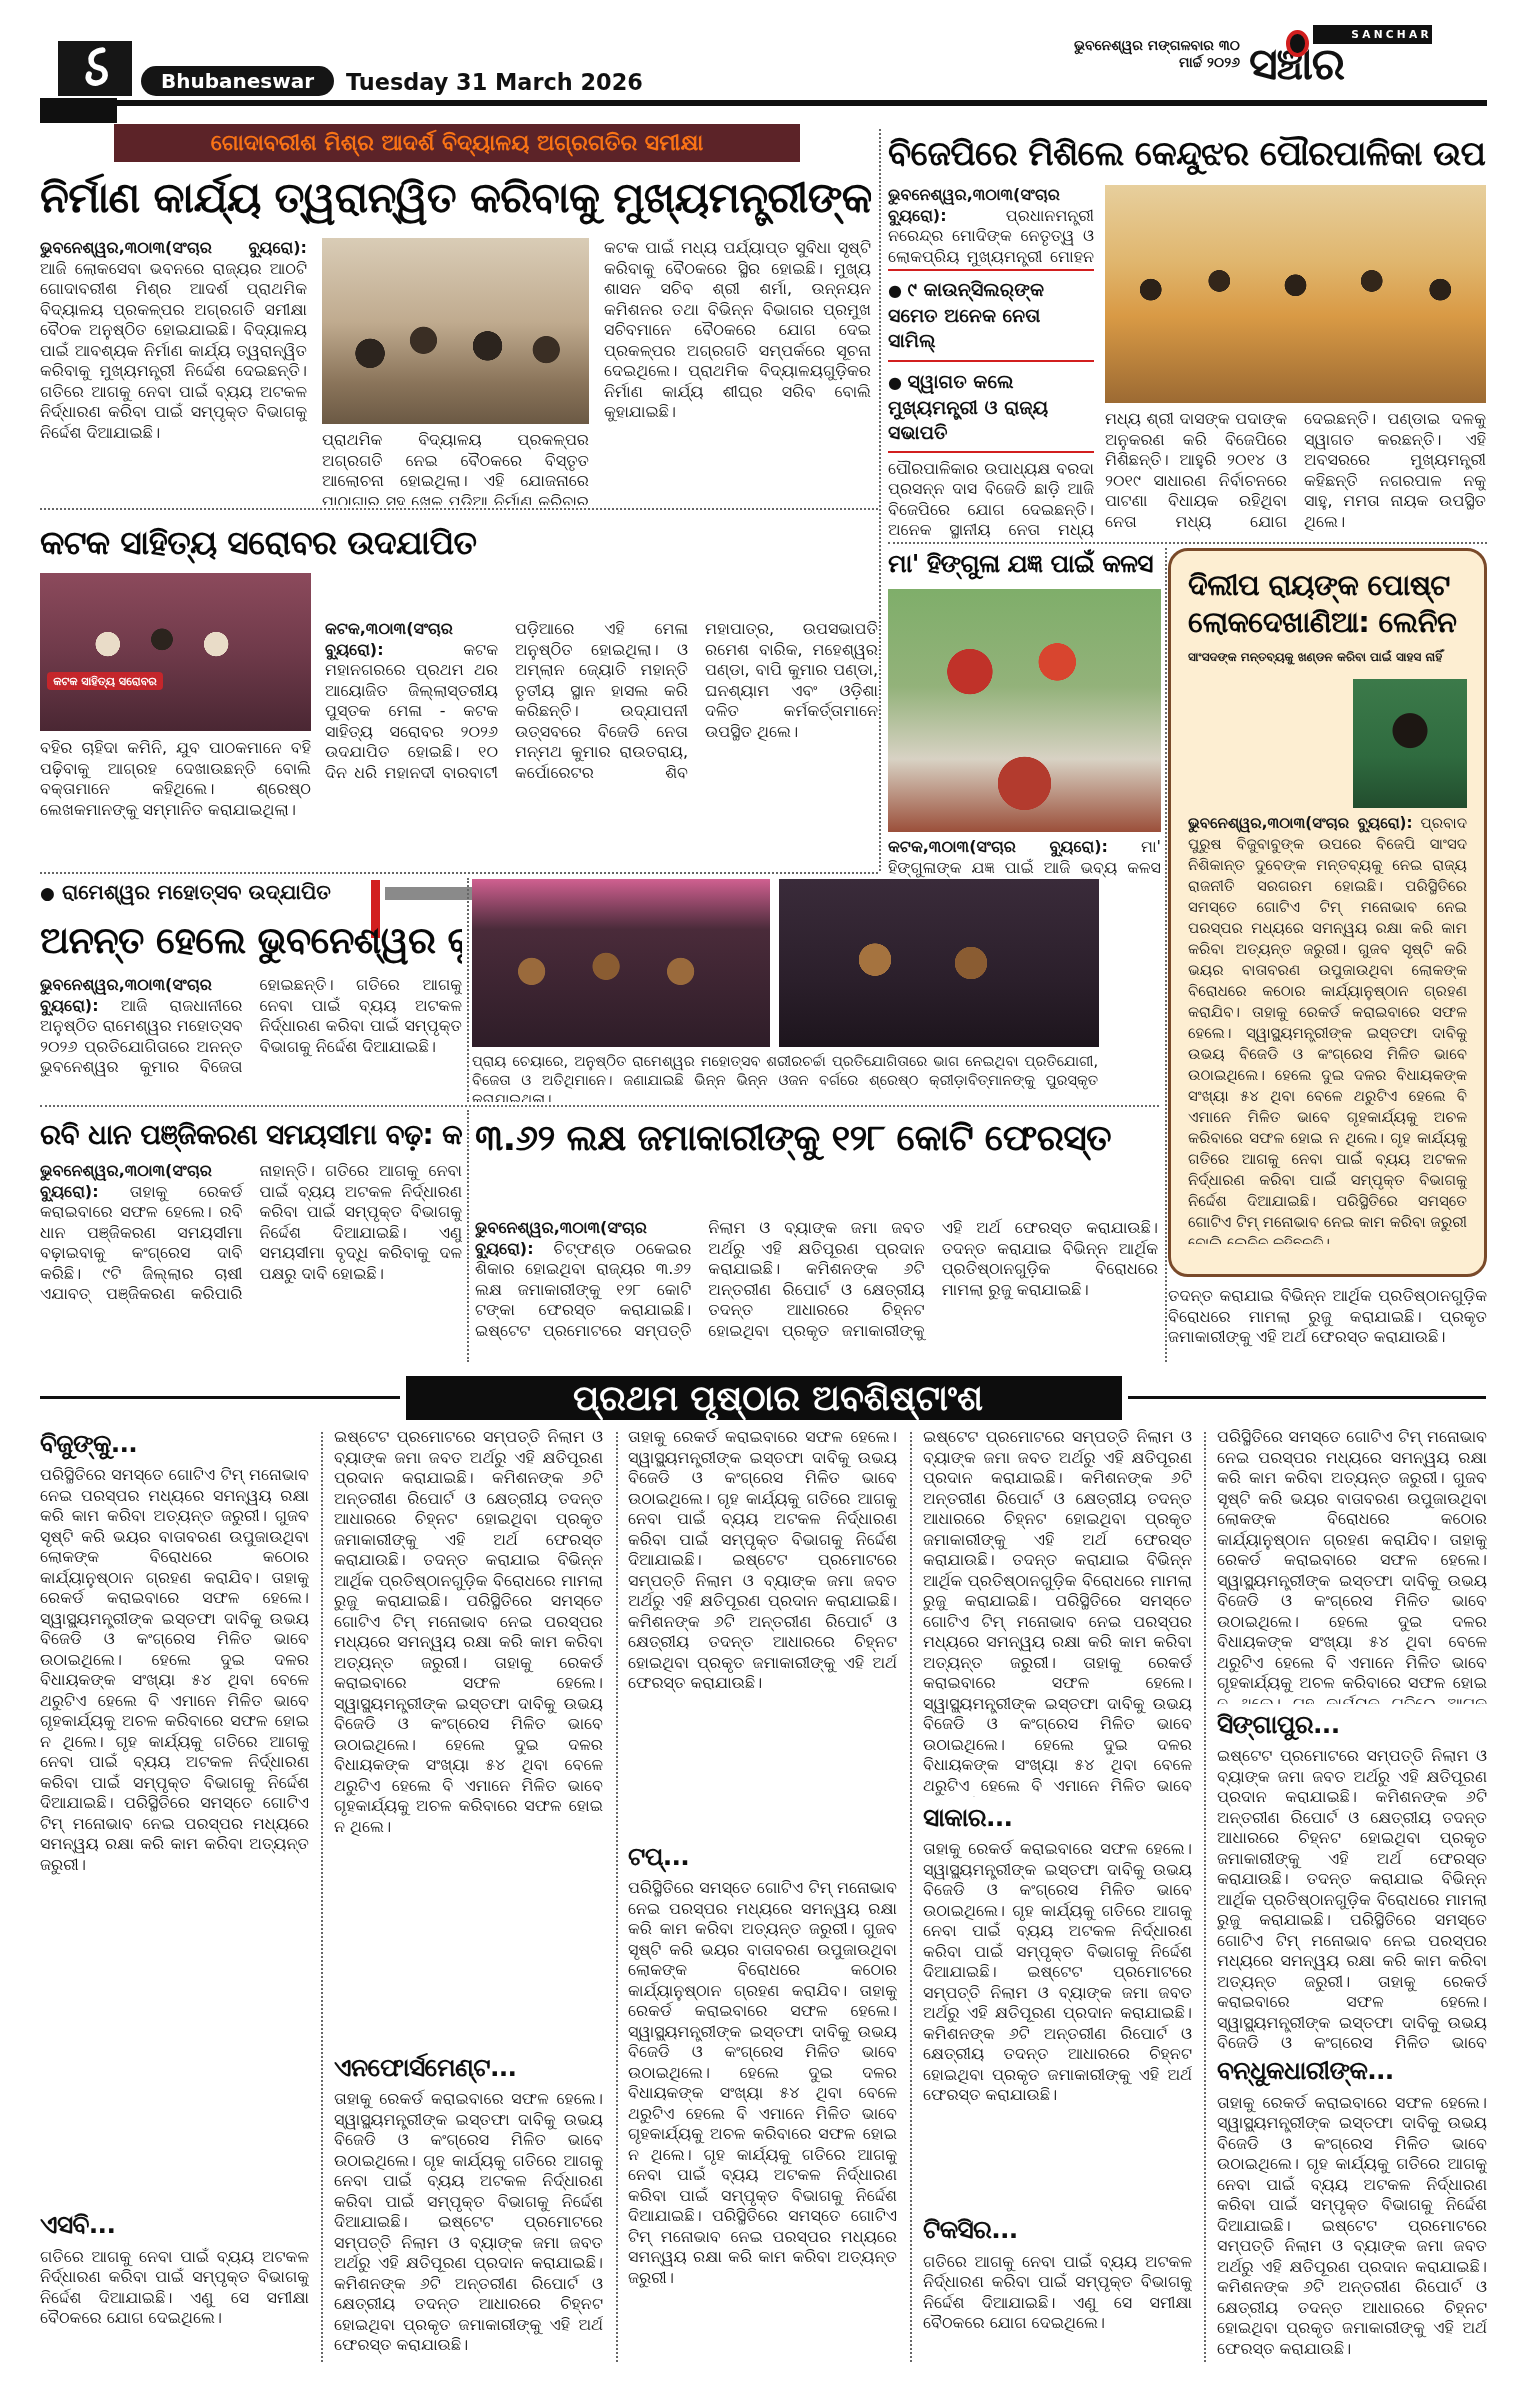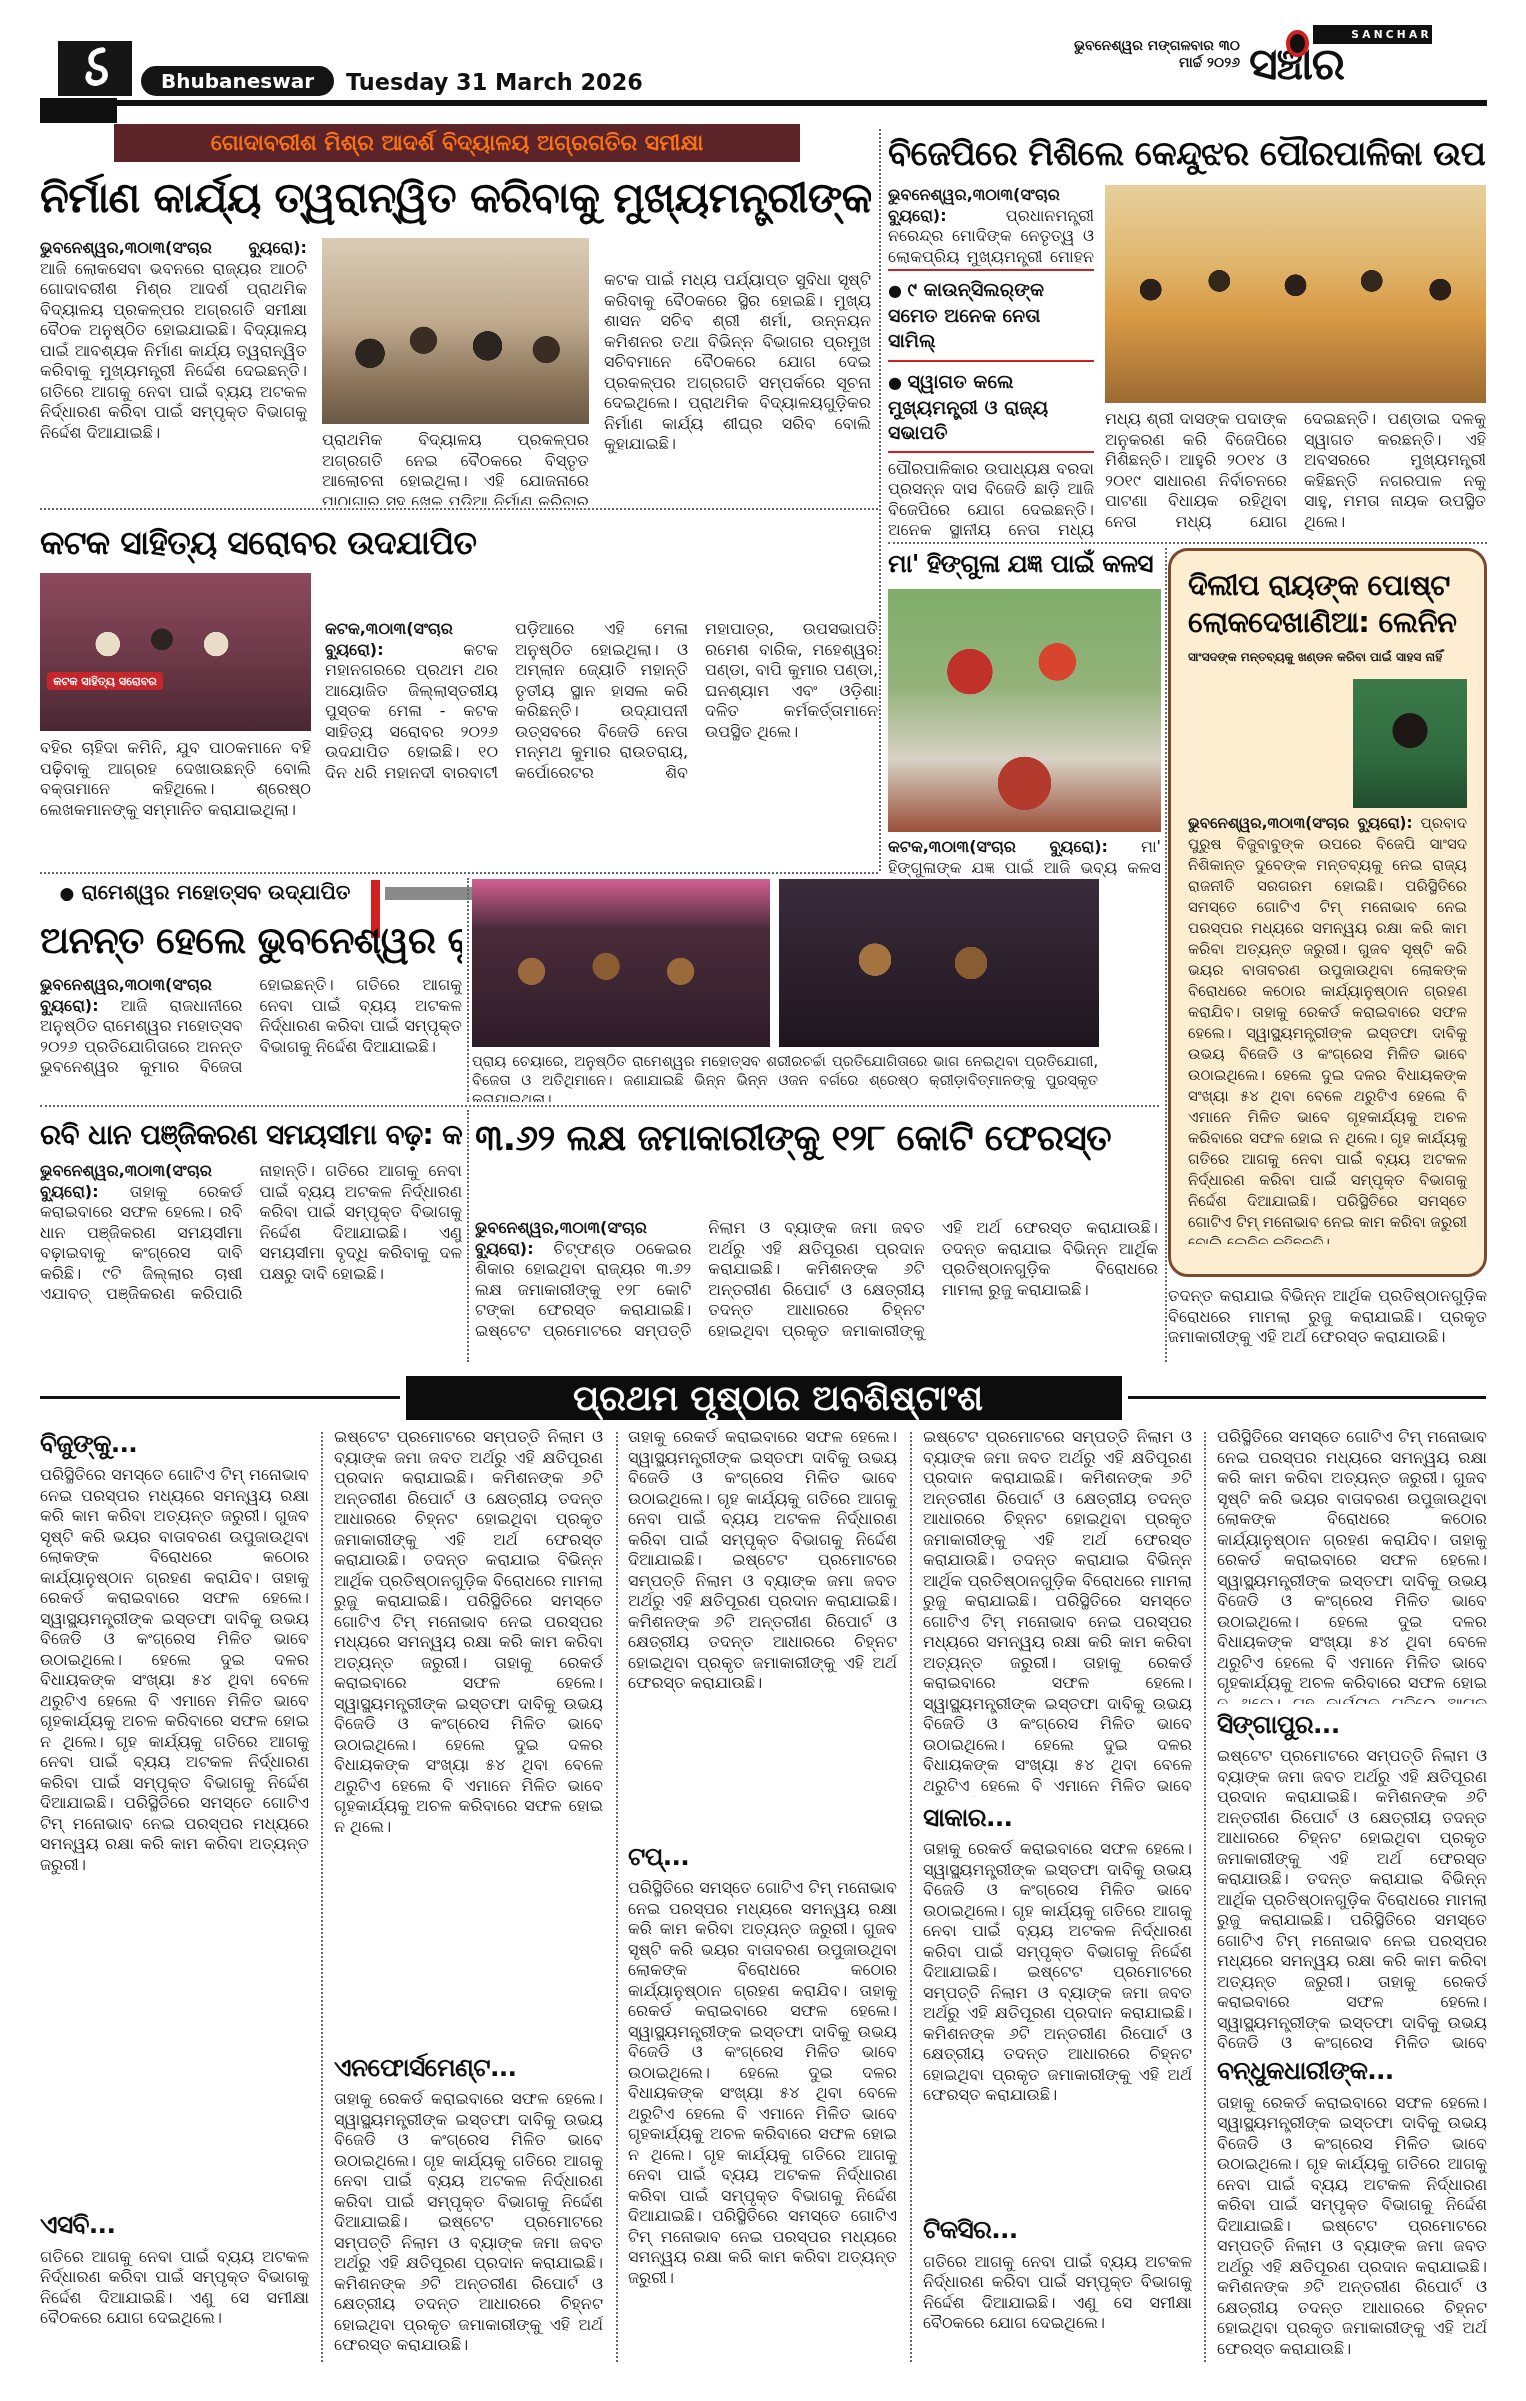--- a/index.html
+++ b/index.html
@@ -97,21 +97,21 @@
     <span>ଗୋଦାବରୀଶ ମିଶ୍ର ଆଦର୍ଶ ବିଦ୍ୟାଳୟ ଅଗ୍ରଗତିର ସମୀକ୍ଷା</span>
   </div>
   <div class="abs hl nowrap center" style="left:40px;top:166px;width:831px;height:65px;font-size:42px;line-height:63px;">ନିର୍ମାଣ କାର୍ଯ୍ୟ ତ୍ୱରାନ୍ୱିତ କରିବାକୁ ମୁଖ୍ୟମନ୍ତ୍ରୀଙ୍କ ନିର୍ଦ୍ଦେଶ</div>
 
   <div class="abs body clip" style="left:40px;top:238px;width:267px;height:267px;">
     <span class="dl">ଭୁବନେଶ୍ୱର,୩୦ା୩(ସଂଚାର ବ୍ୟୁରୋ):</span>
     <span>ଆଜି ଲୋକସେବା ଭବନରେ ରାଜ୍ୟର ଆଠଟି ଗୋଦାବରୀଶ ମିଶ୍ର ଆଦର୍ଶ ପ୍ରାଥମିକ ବିଦ୍ୟାଳୟ ପ୍ରକଳ୍ପର ଅଗ୍ରଗତି ସମୀକ୍ଷା ବୈଠକ ଅନୁଷ୍ଠିତ ହୋଇଯାଇଛି। ବିଦ୍ୟାଳୟ ପାଇଁ ଆବଶ୍ୟକ ନିର୍ମାଣ କାର୍ଯ୍ୟ ତ୍ୱରାନ୍ୱିତ କରିବାକୁ ମୁଖ୍ୟମନ୍ତ୍ରୀ ନିର୍ଦ୍ଦେଶ ଦେଇଛନ୍ତି। ଗତିରେ ଆଗକୁ ନେବା ପାଇଁ ବ୍ୟୟ ଅଟକଳ ନିର୍ଦ୍ଧାରଣ କରିବା ପାଇଁ ସମ୍ପୃକ୍ତ ବିଭାଗକୁ ନିର୍ଦ୍ଦେଶ ଦିଆଯାଇଛି।</span>
   </div>
   <div class="abs photo p-meeting" style="left:322px;top:238px;width:267px;height:186px;"></div>
   <div class="abs body clip" style="left:322px;top:430px;width:267px;height:75px;">ପ୍ରାଥମିକ ବିଦ୍ୟାଳୟ ପ୍ରକଳ୍ପର ଅଗ୍ରଗତି ନେଇ ବୈଠକରେ ବିସ୍ତୃତ ଆଲୋଚନା ହୋଇଥିଲା। ଏହି ଯୋଜନାରେ ପାଠାଗାର ସହ ଖେଳ ପଡ଼ିଆ ନିର୍ମାଣ କରିବାର ବ୍ୟବସ୍ଥା ରହିଛି।</div>
-  <div class="abs body clip" style="left:604px;top:238px;width:267px;height:267px;margin-top:32px;">କଟକ ପାଇଁ ମଧ୍ୟ ପର୍ଯ୍ୟାପ୍ତ ସୁବିଧା ସୃଷ୍ଟି କରିବାକୁ ବୈଠକରେ ସ୍ଥିର ହୋଇଛି। ମୁଖ୍ୟ ଶାସନ ସଚିବ ଶ୍ରୀ ଶର୍ମା, ଉନ୍ନୟନ କମିଶନର ତଥା ବିଭିନ୍ନ ବିଭାଗର ପ୍ରମୁଖ ସଚିବମାନେ ବୈଠକରେ ଯୋଗ ଦେଇ ପ୍ରକଳ୍ପର ଅଗ୍ରଗତି ସମ୍ପର୍କରେ ସୂଚନା ଦେଇଥିଲେ। ପ୍ରାଥମିକ ବିଦ୍ୟାଳୟଗୁଡ଼ିକର ନିର୍ମାଣ କାର୍ଯ୍ୟ ଶୀଘ୍ର ସରିବ ବୋଲି କୁହାଯାଇଛି।</div>
+  <div class="abs body clip" style="left:604px;top:238px;width:267px;height:267px;">କଟକ ପାଇଁ ମଧ୍ୟ ପର୍ଯ୍ୟାପ୍ତ ସୁବିଧା ସୃଷ୍ଟି କରିବାକୁ ବୈଠକରେ ସ୍ଥିର ହୋଇଛି। ମୁଖ୍ୟ ଶାସନ ସଚିବ ଶ୍ରୀ ଶର୍ମା, ଉନ୍ନୟନ କମିଶନର ତଥା ବିଭିନ୍ନ ବିଭାଗର ପ୍ରମୁଖ ସଚିବମାନେ ବୈଠକରେ ଯୋଗ ଦେଇ ପ୍ରକଳ୍ପର ଅଗ୍ରଗତି ସମ୍ପର୍କରେ ସୂଚନା ଦେଇଥିଲେ। ପ୍ରାଥମିକ ବିଦ୍ୟାଳୟଗୁଡ଼ିକର ନିର୍ମାଣ କାର୍ଯ୍ୟ ଶୀଘ୍ର ସରିବ ବୋଲି କୁହାଯାଇଛି।</div>
 
   <div class="abs vdot" style="left:879px;top:129px;height:742px;"></div>
 
   <div class="abs hl nowrap center" style="left:888px;top:129px;width:599px;height:49px;font-size:34px;line-height:48px;">ବିଜେପିରେ ମିଶିଲେ କେନ୍ଦୁଝର ପୌରପାଳିକା ଉପାଧ୍ୟକ୍ଷ</div>
 
   <div class="abs col-flex" style="left:888px;top:185px;width:206px;height:356px;">
     <div class="body clip" style="height:104px;">
       <span class="dl">ଭୁବନେଶ୍ୱର,୩୦ା୩(ସଂଚାର ବ୍ୟୁରୋ):</span>
       <span>ପ୍ରଧାନମନ୍ତ୍ରୀ ନରେନ୍ଦ୍ର ମୋଦିଙ୍କ ନେତୃତ୍ୱ ଓ ଲୋକପ୍ରିୟ ମୁଖ୍ୟମନ୍ତ୍ରୀ ମୋହନ ଚରଣ ମାଝୀଙ୍କ ବିକାଶମୂଳକ କାର୍ଯ୍ୟରେ ଆକୃଷ୍ଟ ହୋଇ କେନ୍ଦୁଝର</span>
     </div>
@@ -156,21 +156,21 @@
       <div class="body clip" style="margin-top:8px;height:568px;font-size:15px;line-height:21px;">
         <span class="photo p-speaker" style="float:right;width:114px;height:129px;margin:2.6px 0 5.3px 8px;display:block;"></span>
         <span class="dl">ଭୁବନେଶ୍ୱର,୩୦ା୩(ସଂଚାର ବ୍ୟୁରୋ):</span>
         <span>ପ୍ରବାଦ ପୁରୁଷ ବିଜୁବାବୁଙ୍କ ଉପରେ ବିଜେପି ସାଂସଦ ନିଶିକାନ୍ତ ଦୁବେଙ୍କ ମନ୍ତବ୍ୟକୁ ନେଇ ରାଜ୍ୟ ରାଜନୀତି ସରଗରମ ହୋଇଛି। ପରିସ୍ଥିତିରେ ସମସ୍ତେ ଗୋଟିଏ ଟିମ୍ ମନୋଭାବ ନେଇ ପରସ୍ପର ମଧ୍ୟରେ ସମନ୍ୱୟ ରକ୍ଷା କରି କାମ କରିବା ଅତ୍ୟନ୍ତ ଜରୁରୀ। ଗୁଜବ ସୃଷ୍ଟି କରି ଭୟର ବାତାବରଣ ଉପୁଜାଉଥିବା ଲୋକଙ୍କ ବିରୋଧରେ କଠୋର କାର୍ଯ୍ୟାନୁଷ୍ଠାନ ଗ୍ରହଣ କରାଯିବ। ତାହାକୁ ରେକର୍ଡ କରାଇବାରେ ସଫଳ ହେଲେ। ସ୍ୱାସ୍ଥ୍ୟମନ୍ତ୍ରୀଙ୍କ ଇସ୍ତଫା ଦାବିକୁ ଉଭୟ ବିଜେଡି ଓ କଂଗ୍ରେସ ମିଳିତ ଭାବେ ଉଠାଇଥିଲେ। ହେଲେ ଦୁଇ ଦଳର ବିଧାୟକଙ୍କ ସଂଖ୍ୟା ୫୪ ଥିବା ବେଳେ ଥରୁଟିଏ ହେଲେ ବି ଏମାନେ ମିଳିତ ଭାବେ ଗୃହକାର୍ଯ୍ୟକୁ ଅଚଳ କରିବାରେ ସଫଳ ହୋଇ ନ ଥିଲେ। ଗୃହ କାର୍ଯ୍ୟକୁ ଗତିରେ ଆଗକୁ ନେବା ପାଇଁ ବ୍ୟୟ ଅଟକଳ ନିର୍ଦ୍ଧାରଣ କରିବା ପାଇଁ ସମ୍ପୃକ୍ତ ବିଭାଗକୁ ନିର୍ଦ୍ଦେଶ ଦିଆଯାଇଛି। ପରିସ୍ଥିତିରେ ସମସ୍ତେ ଗୋଟିଏ ଟିମ୍ ମନୋଭାବ ନେଇ କାମ କରିବା ଜରୁରୀ ବୋଲି ଲେନିନ କହିଛନ୍ତି।</span>
       </div>
     </div>
   </div>
   <div class="abs vdot" style="left:1165px;top:548px;height:814px;"></div>
 
   <div class="abs hdot" style="left:40px;top:872px;width:838px;"></div>
-  <div class="abs" style="left:40px;top:880px;width:330px;font-size:20.5px;font-weight:bold;text-align:center;">
+  <div class="abs" style="left:40px;top:880px;width:330px;font-size:20.5px;font-weight:bold;">
     <span style="font-size:17px;">●</span>
     <span>ରାମେଶ୍ୱର ମହୋତ୍ସବ ଉଦ୍‌ଯାପିତ</span>
   </div>
   <div class="abs" style="left:371px;top:880px;width:9.2px;height:58px;background:#d21f1f;"></div>
   <div class="abs" style="left:385px;top:887px;width:330px;height:13.2px;background:#8a8a8a;"></div>
   <div class="abs hl nowrap" style="left:40px;top:912px;width:422px;height:58px;font-size:37px;line-height:57px;">ଅନନ୍ତ ହେଲେ ଭୁବନେଶ୍ୱର କୁମାର</div>
   <div class="abs body clip cols2" style="left:40px;top:975px;width:422px;height:127px;">
     <span class="dl">ଭୁବନେଶ୍ୱର,୩୦ା୩(ସଂଚାର ବ୍ୟୁରୋ):</span>
     <span>ଆଜି ରାଜଧାନୀରେ ଅନୁଷ୍ଠିତ ରାମେଶ୍ୱର ମହୋତ୍ସବ ୨୦୨୬ ପ୍ରତିଯୋଗିତାରେ ଅନନ୍ତ ଭୁବନେଶ୍ୱର କୁମାର ବିଜେତା ହୋଇଛନ୍ତି। ଗତିରେ ଆଗକୁ ନେବା ପାଇଁ ବ୍ୟୟ ଅଟକଳ ନିର୍ଦ୍ଧାରଣ କରିବା ପାଇଁ ସମ୍ପୃକ୍ତ ବିଭାଗକୁ ନିର୍ଦ୍ଦେଶ ଦିଆଯାଇଛି।</span>
   </div>

